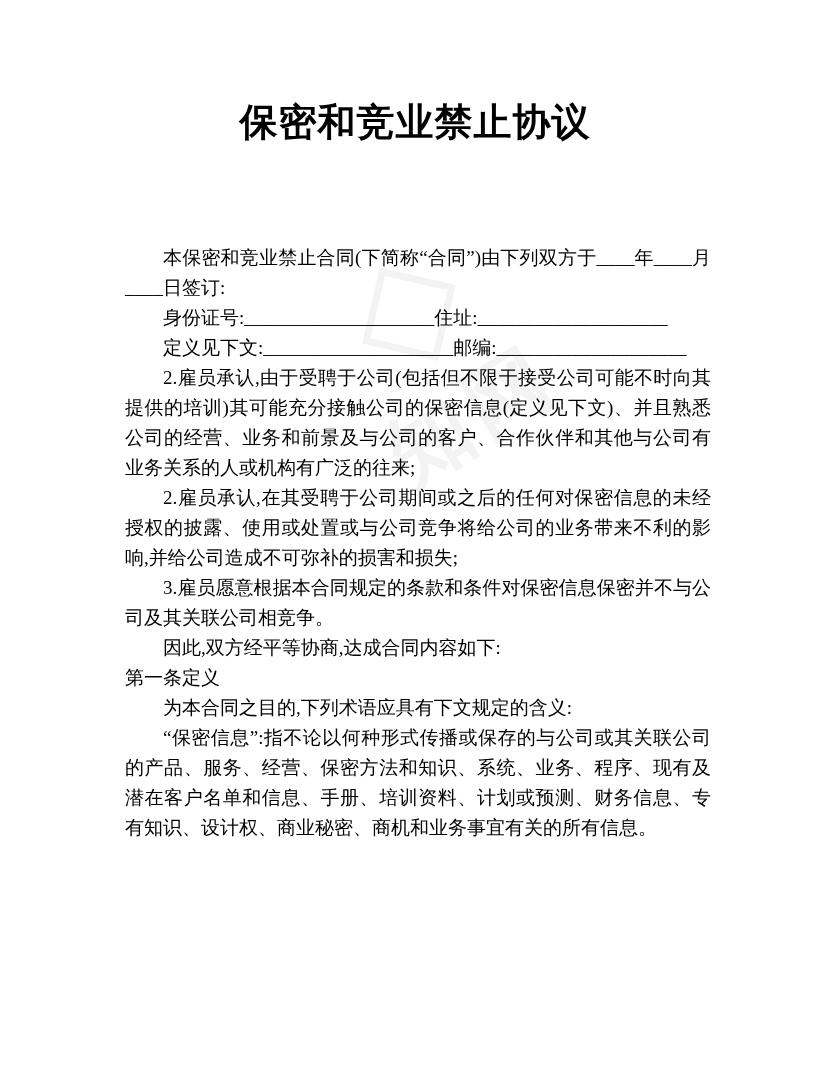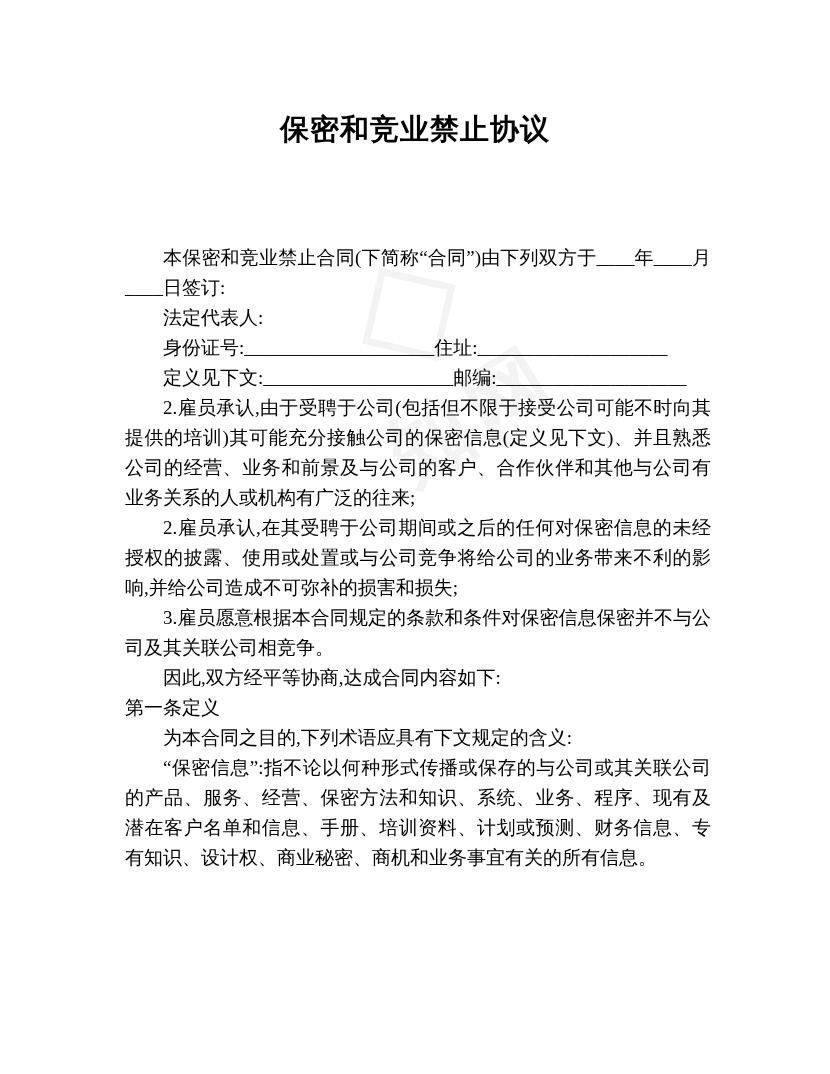--- a/index.html
+++ b/index.html
@@ -11,26 +11,26 @@
     width: 830px;
     height: 1074px;
     background: #ffffff;
     overflow: hidden;
     font-family: "Liberation Serif", "DejaVu Serif", serif;
     color: #000000;
   }
 
   .doc-title {
     position: absolute;
-    top: 110px;
+    top: 97px;
     left: 0;
     width: 100%;
     margin: 0;
     text-align: center;
-    font-size: 29px;
+    font-size: 38px;
     font-weight: 700;
     letter-spacing: 1px;
   }
 
   .doc-body {
     position: absolute;
     top: 243px;
     left: 125px;
     width: 586px;
     font-size: 19px;
@@ -84,21 +84,20 @@
 
   <div class="watermark">
     <div class="wm-diamond"></div>
     <div class="wm-text">知网</div>
   </div>
 
   <h1 class="doc-title">保密和竞业禁止协议</h1>
 
   <div class="doc-body">
     <p class="para">本保密和竞业禁止合同(下简称“合同”)由下列双方于____年____月____日签订:</p>
-    <p class="para">法定代表人:</p>
     <p class="para">身份证号:____________________住址:____________________</p>
     <p class="para">定义见下文:____________________邮编:____________________</p>
     <p class="para">2.雇员承认,由于受聘于公司(包括但不限于接受公司可能不时向其提供的培训)其可能充分接触公司的保密信息(定义见下文)、并且熟悉公司的经营、业务和前景及与公司的客户、合作伙伴和其他与公司有业务关系的人或机构有广泛的往来;</p>
     <p class="para">2.雇员承认,在其受聘于公司期间或之后的任何对保密信息的未经授权的披露、使用或处置或与公司竞争将给公司的业务带来不利的影响,并给公司造成不可弥补的损害和损失;</p>
     <p class="para">3.雇员愿意根据本合同规定的条款和条件对保密信息保密并不与公司及其关联公司相竞争。</p>
     <p class="para">因此,双方经平等协商,达成合同内容如下:</p>
     <p class="para center">第一条定义</p>
     <p class="para">为本合同之目的,下列术语应具有下文规定的含义:</p>
     <p class="para">“保密信息”:指不论以何种形式传播或保存的与公司或其关联公司的产品、服务、经营、保密方法和知识、系统、业务、程序、现有及潜在客户名单和信息、手册、培训资料、计划或预测、财务信息、专有知识、设计权、商业秘密、商机和业务事宜有关的所有信息。</p>
   </div>

